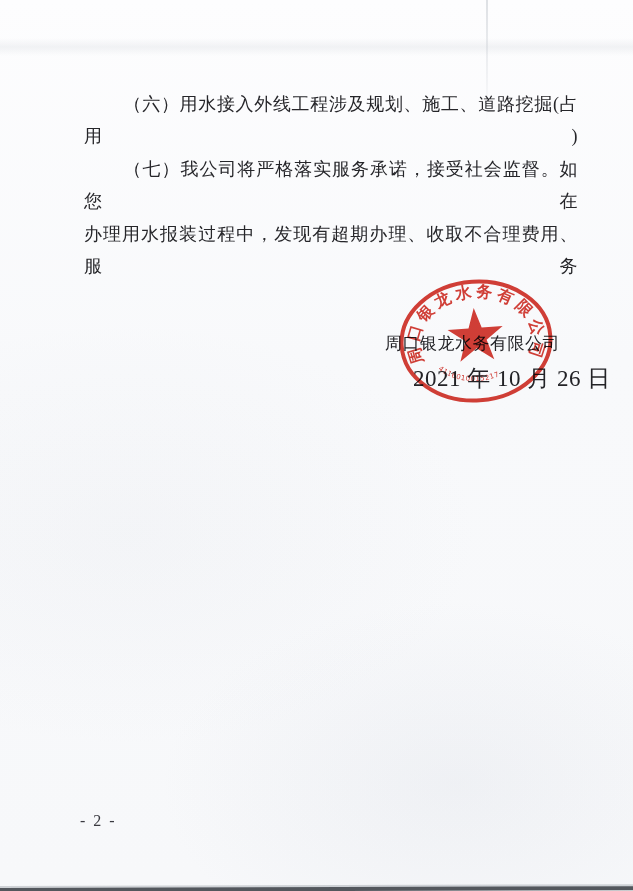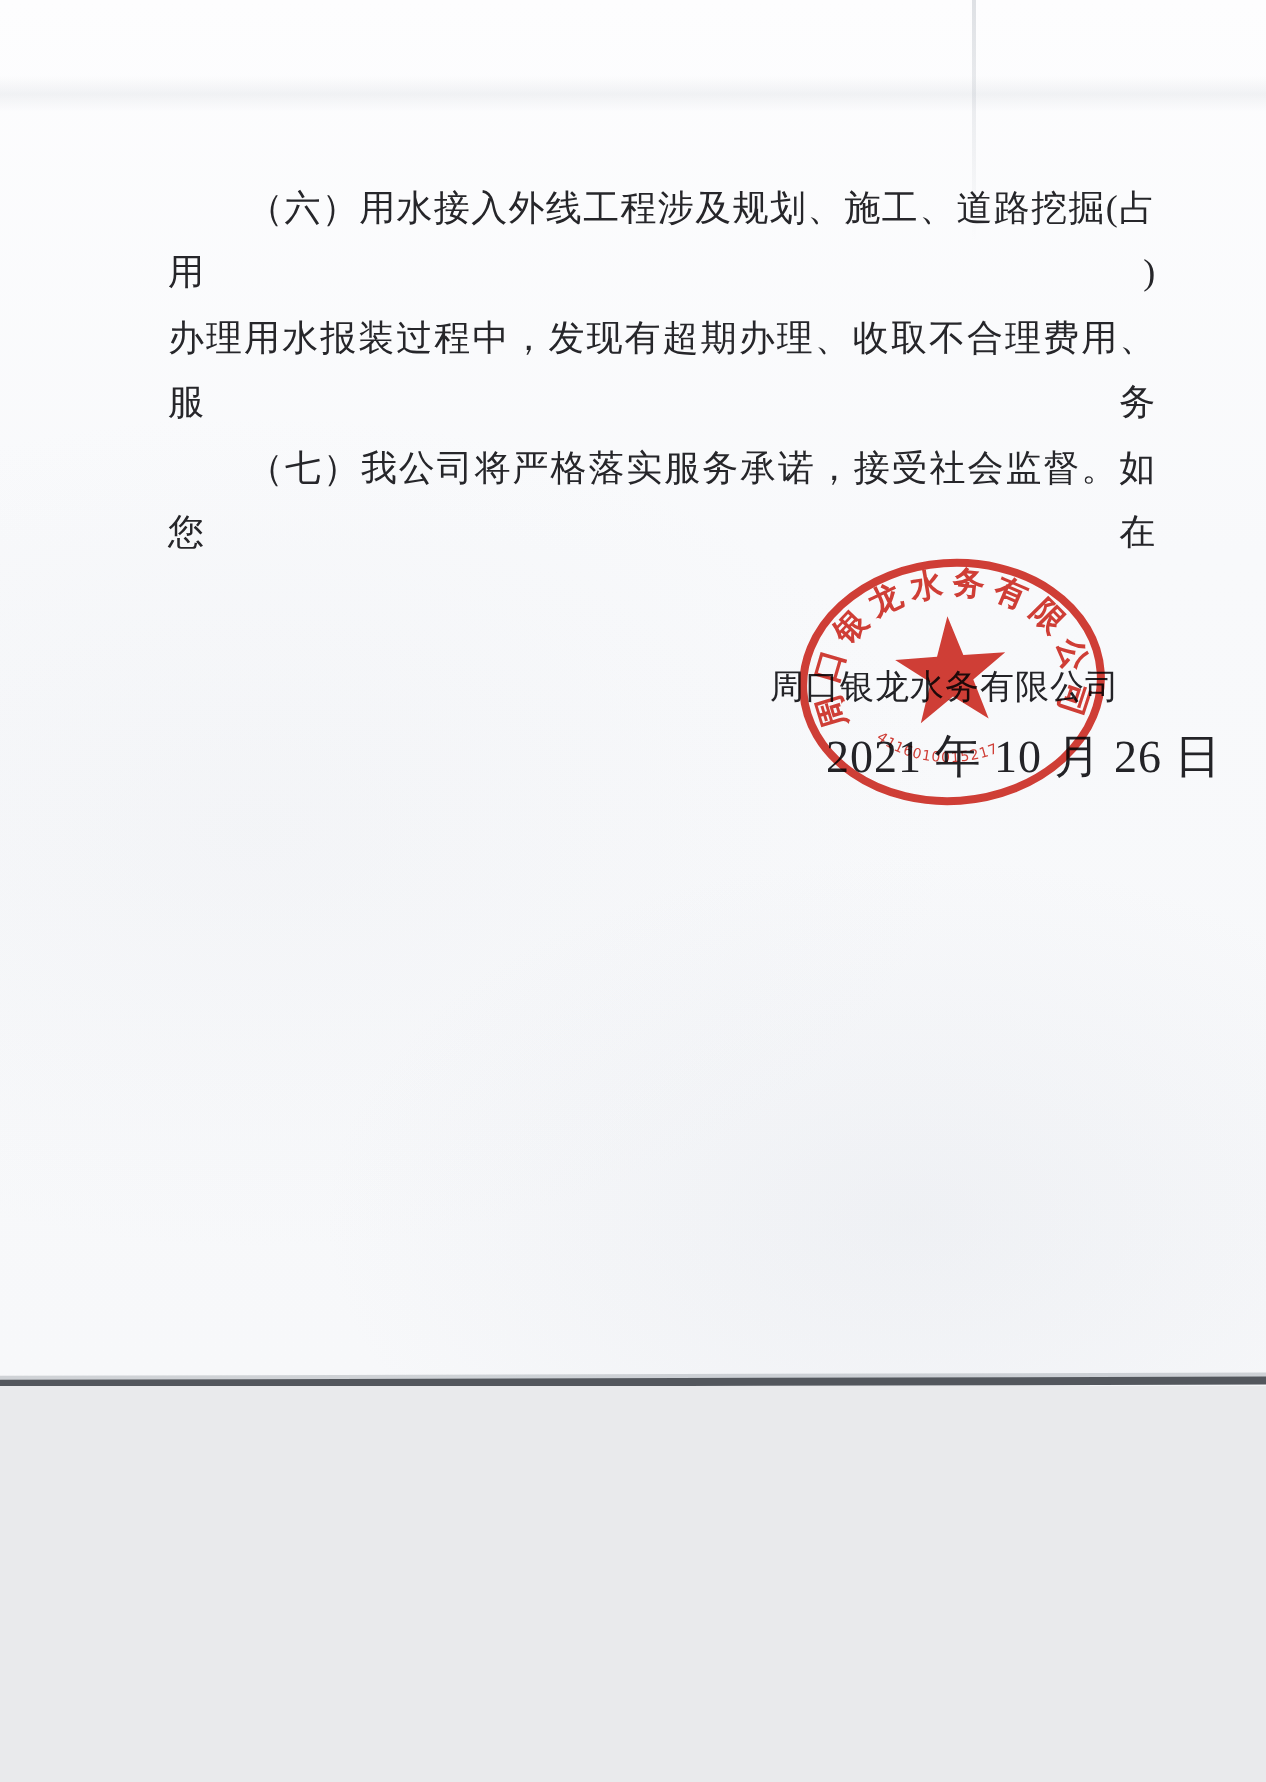--- a/index.html
+++ b/index.html
@@ -3,21 +3,21 @@
 <meta charset="utf-8">
 <style>
   html, body {
     margin: 0;
     padding: 0;
     background: #e9eaec;
   }
   .page {
     position: relative;
     width: 633px;
-    height: 693px;
+    height: 891px;
     overflow: hidden;
     background:
       radial-gradient(ellipse 420px 260px at 72% 88%, rgba(205,210,220,0.20), transparent 70%),
       radial-gradient(ellipse 500px 300px at 20% 60%, rgba(210,214,222,0.12), transparent 70%),
       linear-gradient(180deg, #fdfdfe 0%, #f8f9fb 40%, #f7f8fa 100%);
     font-family: "Liberation Serif", "DejaVu Serif", serif;
   }
   
   .streak-h {
     position: absolute;
@@ -104,22 +104,22 @@
 </head>
 <body>
 
 <div class="page">
 
   <div class="streak-h"></div>
   <div class="crease-v"></div>
 
   <div class="body-text">
     <div class="line fill indent">（六）用水接入外线工程涉及规划、施工、道路挖掘(占用)</div>
+    <div class="line fill indent">（七）我公司将严格落实服务承诺，接受社会监督。如您在</div>
     <div class="line fill">办理用水报装过程中，发现有超期办理、收取不合理费用、服务</div>
-    <div class="line fill indent">（七）我公司将严格落实服务承诺，接受社会监督。如您在</div>
   </div>
 
   <div class="sig-company">周口银龙水务有限公司</div>
   <div class="sig-date">2021 年 10 月 26 日</div>
 
   <svg class="seal" viewBox="0 0 154 124" xmlns="http://www.w3.org/2000/svg">
     <defs>
       <path id="ringPath" d="M 25.4 80.6 A 57 44 0 1 1 128.6 80.6" fill="none"></path>
       <path id="serialPath" d="M 36 86.6 A 52 40 0 0 0 118 86.6" fill="none"></path>
     </defs>

